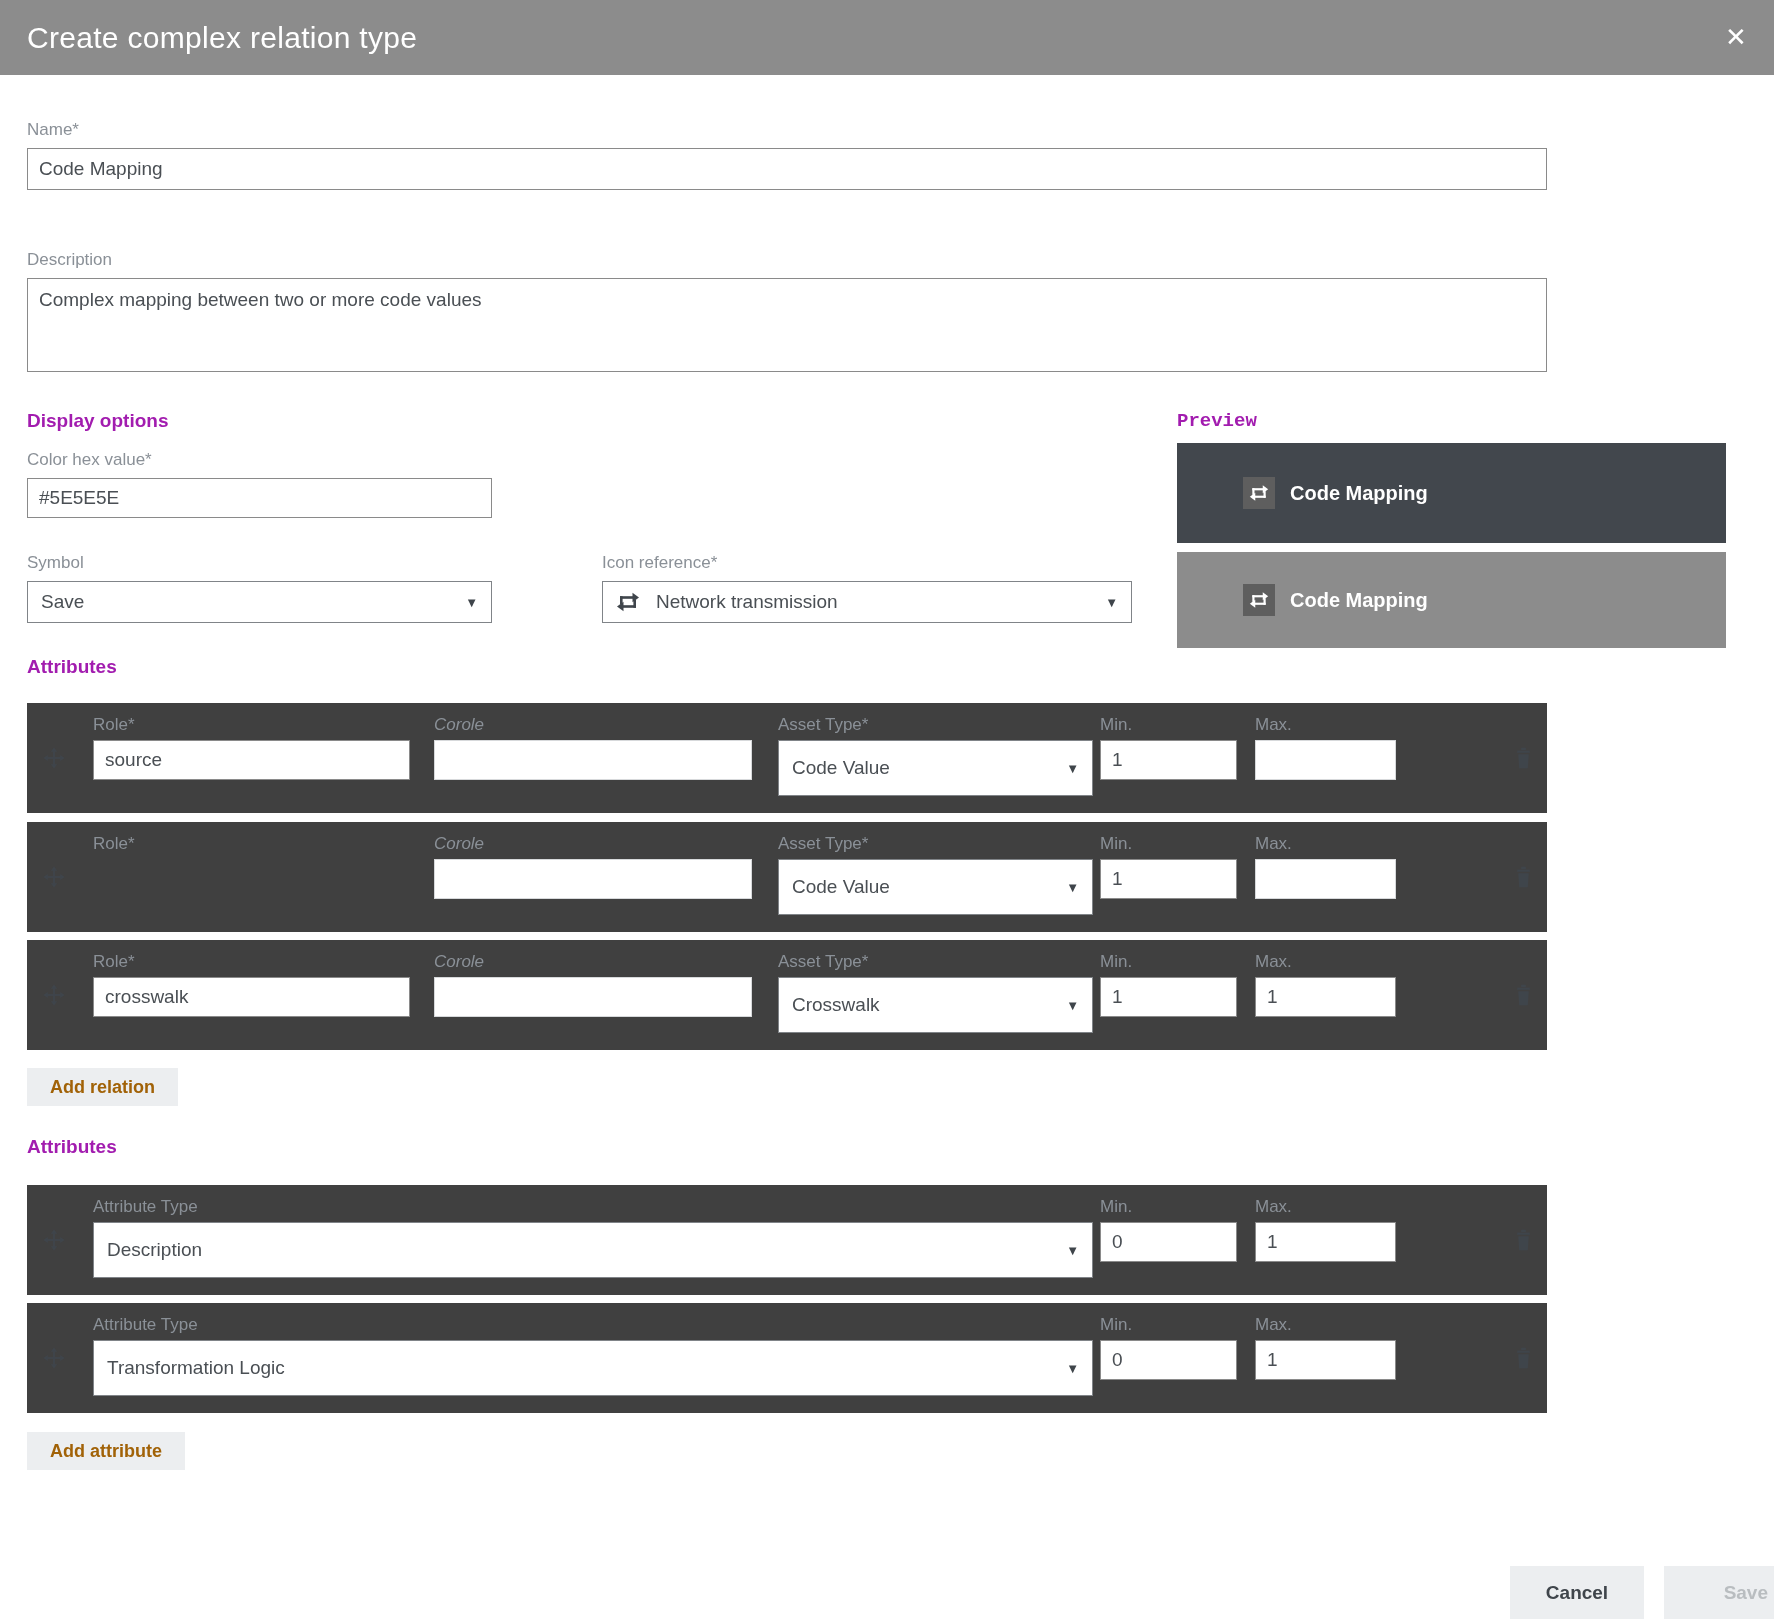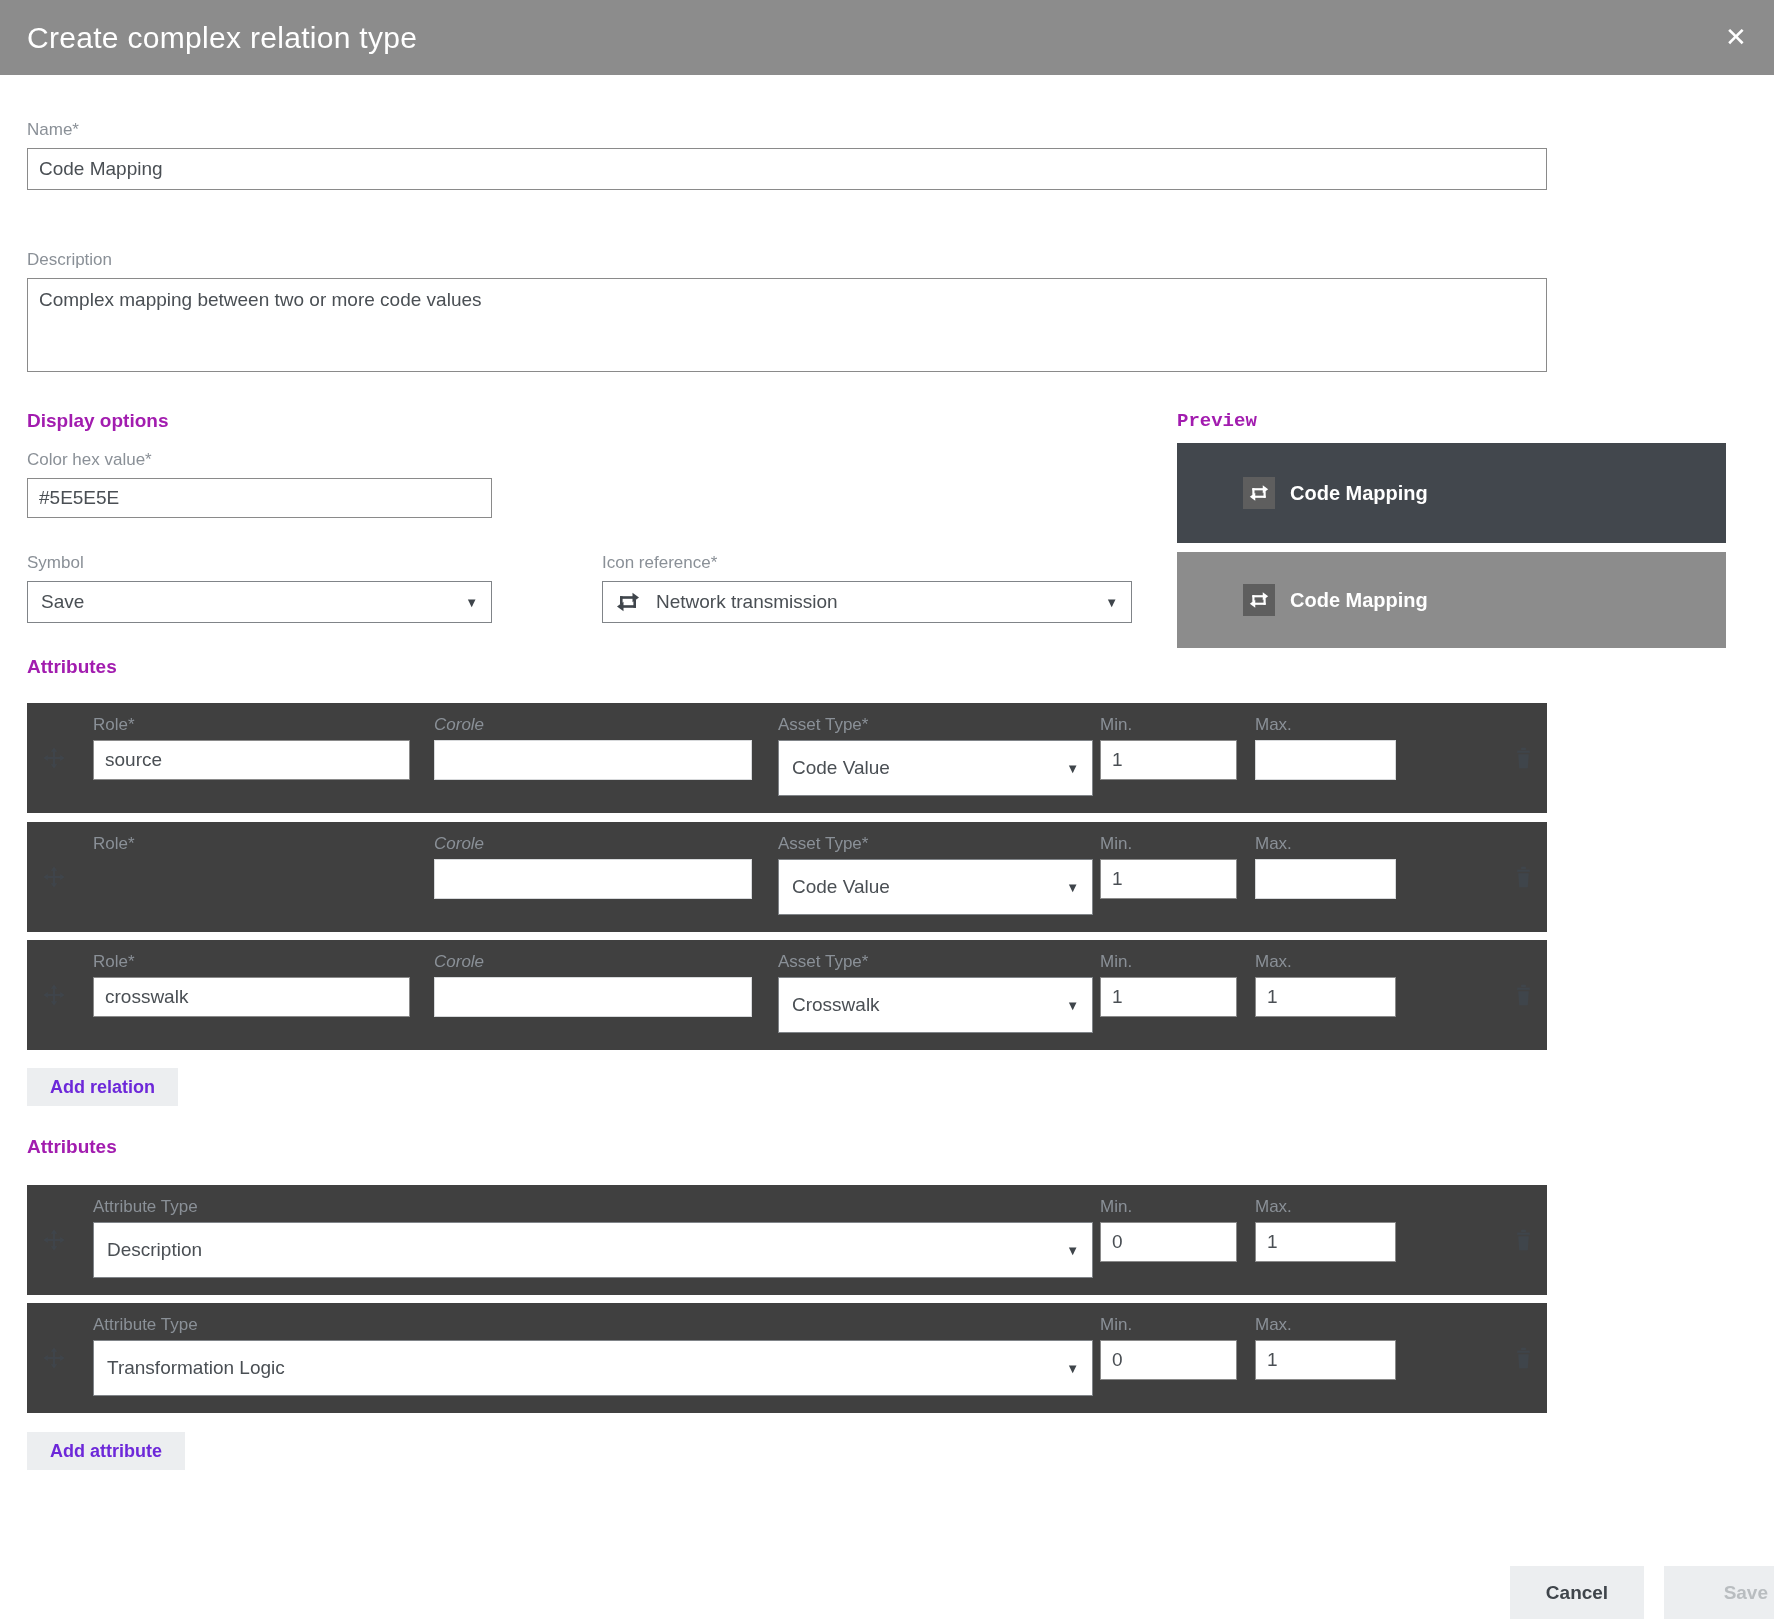--- a/index.html
+++ b/index.html
@@ -37,21 +37,21 @@
   .c-asset{left:751px;width:315px;}
   .c-min{left:1073px;width:137px;}
   .c-max{left:1228px;width:141px;}
   
   .c-atype{left:66px;width:1000px;}
   
   .preview-tile{left:1177px;width:549px;display:flex;align-items:center;padding-left:66px;}
   .preview-badge{width:32px;height:32px;display:flex;align-items:center;justify-content:center;flex:none;}
   .preview-label{color:#ffffff;font-size:20px;font-weight:bold;margin-left:15px;}
   
-  .ghost-btn{background:#ECEEF0;border:none;font-family:inherit;font-weight:bold;font-size:18px;color:#6d28d9;cursor:pointer;padding:0 23px;height:38px;}
+  .ghost-btn{background:#ECEEF0;border:none;font-family:inherit;font-weight:bold;font-size:18px;color:#a16207;cursor:pointer;padding:0 23px;height:38px;}
   .footer-btn{background:#ECEEF0;border:none;font-family:inherit;font-weight:bold;font-size:19px;color:#3F454B;cursor:pointer;height:53px;}
   .footer-btn.disabled{color:#B9BDC0;cursor:default;}
   .icon-dark{color:#3F454B;}
   .icon-white{color:#ffffff;}
   svg{display:block;}
 </style>
 </head>
 <body>
 
 <div class="abs modal-header">

